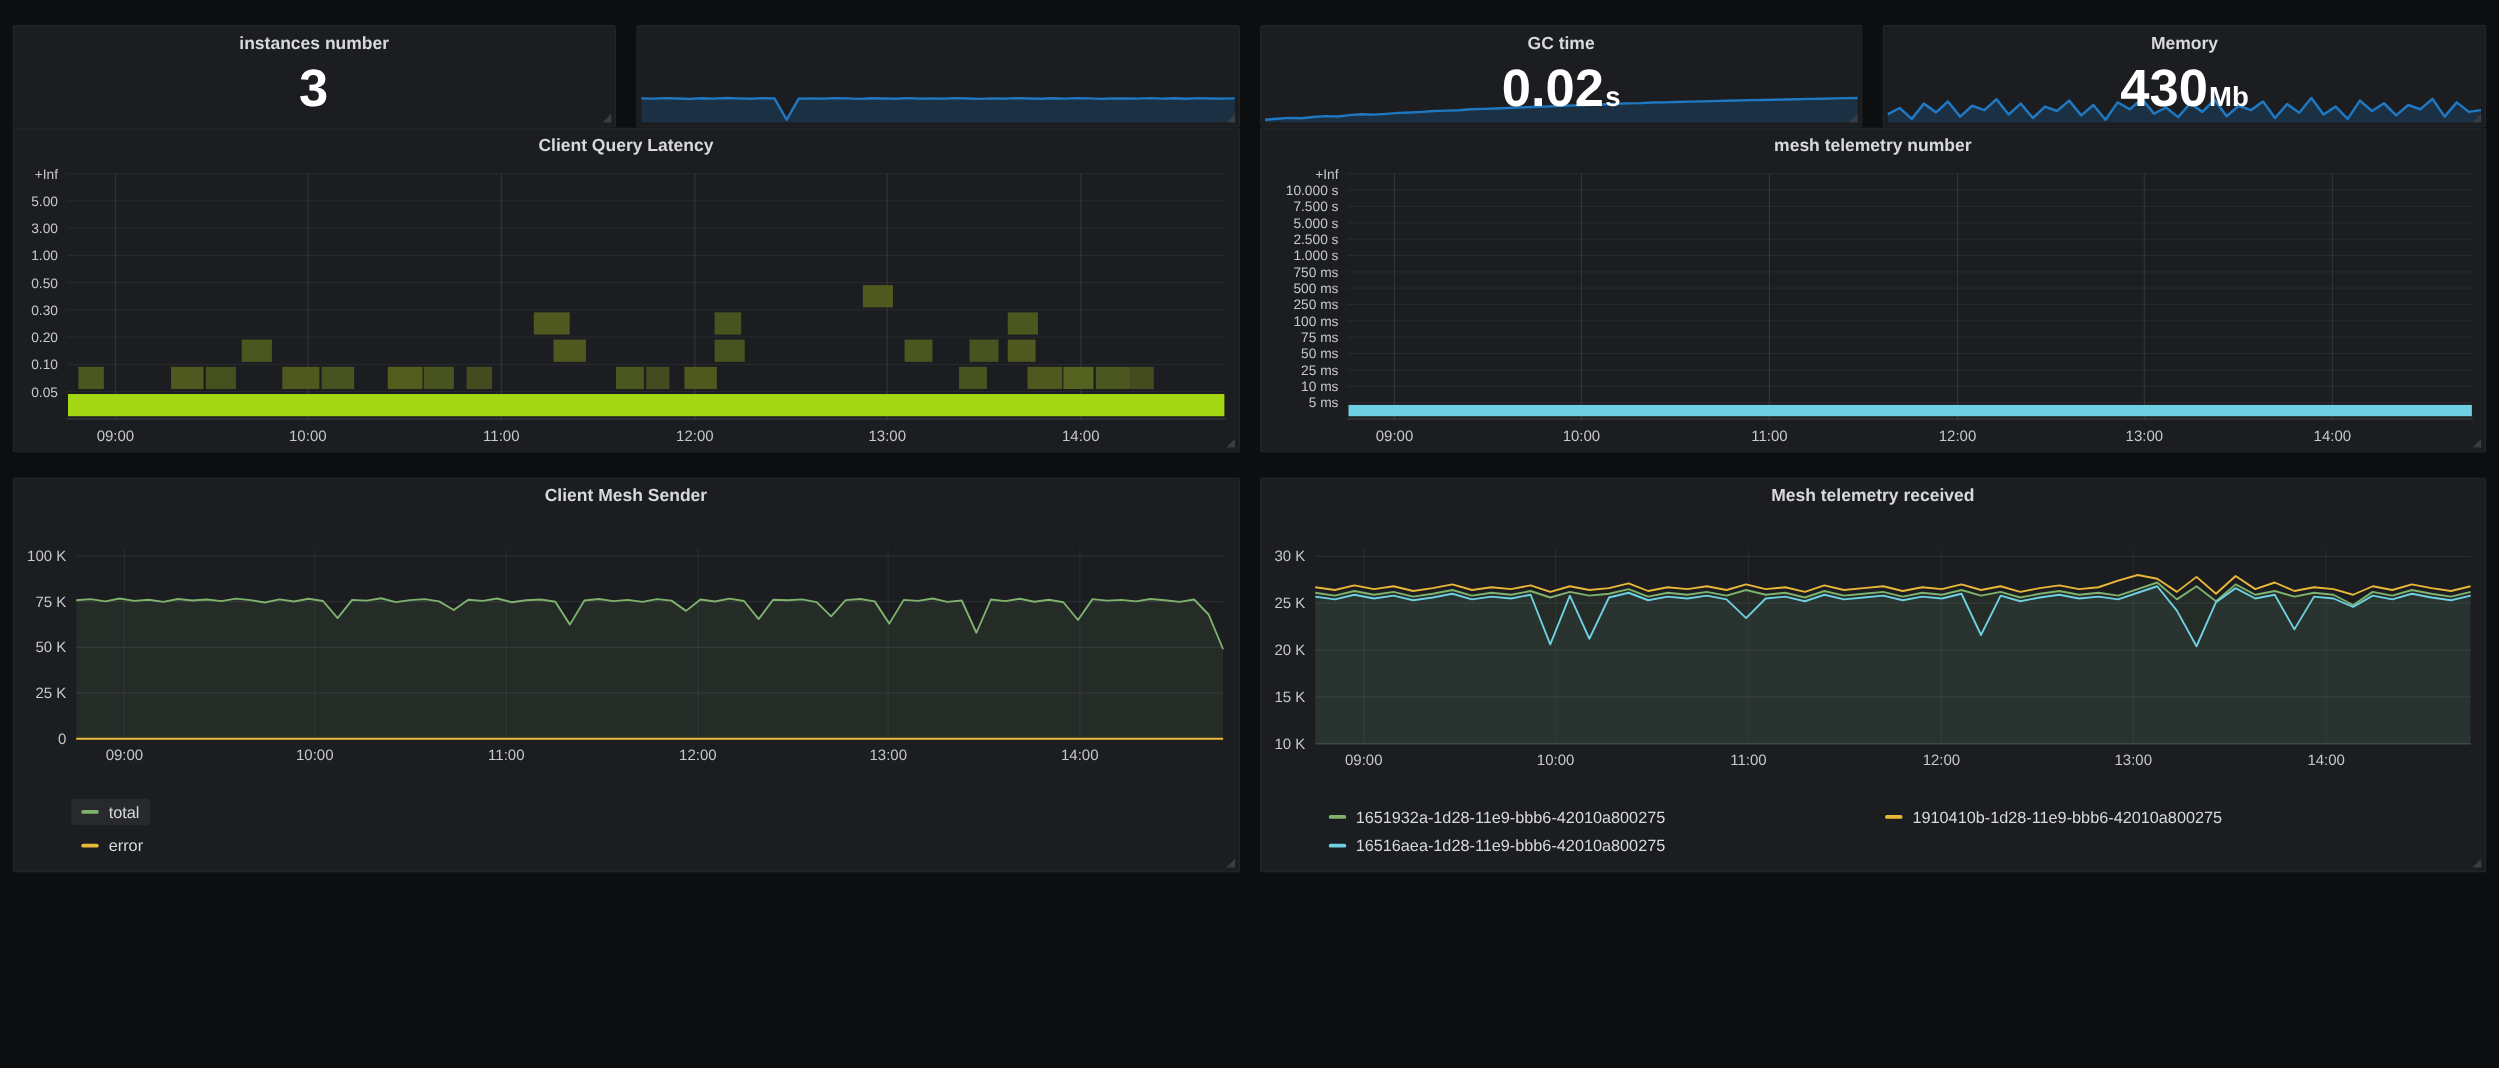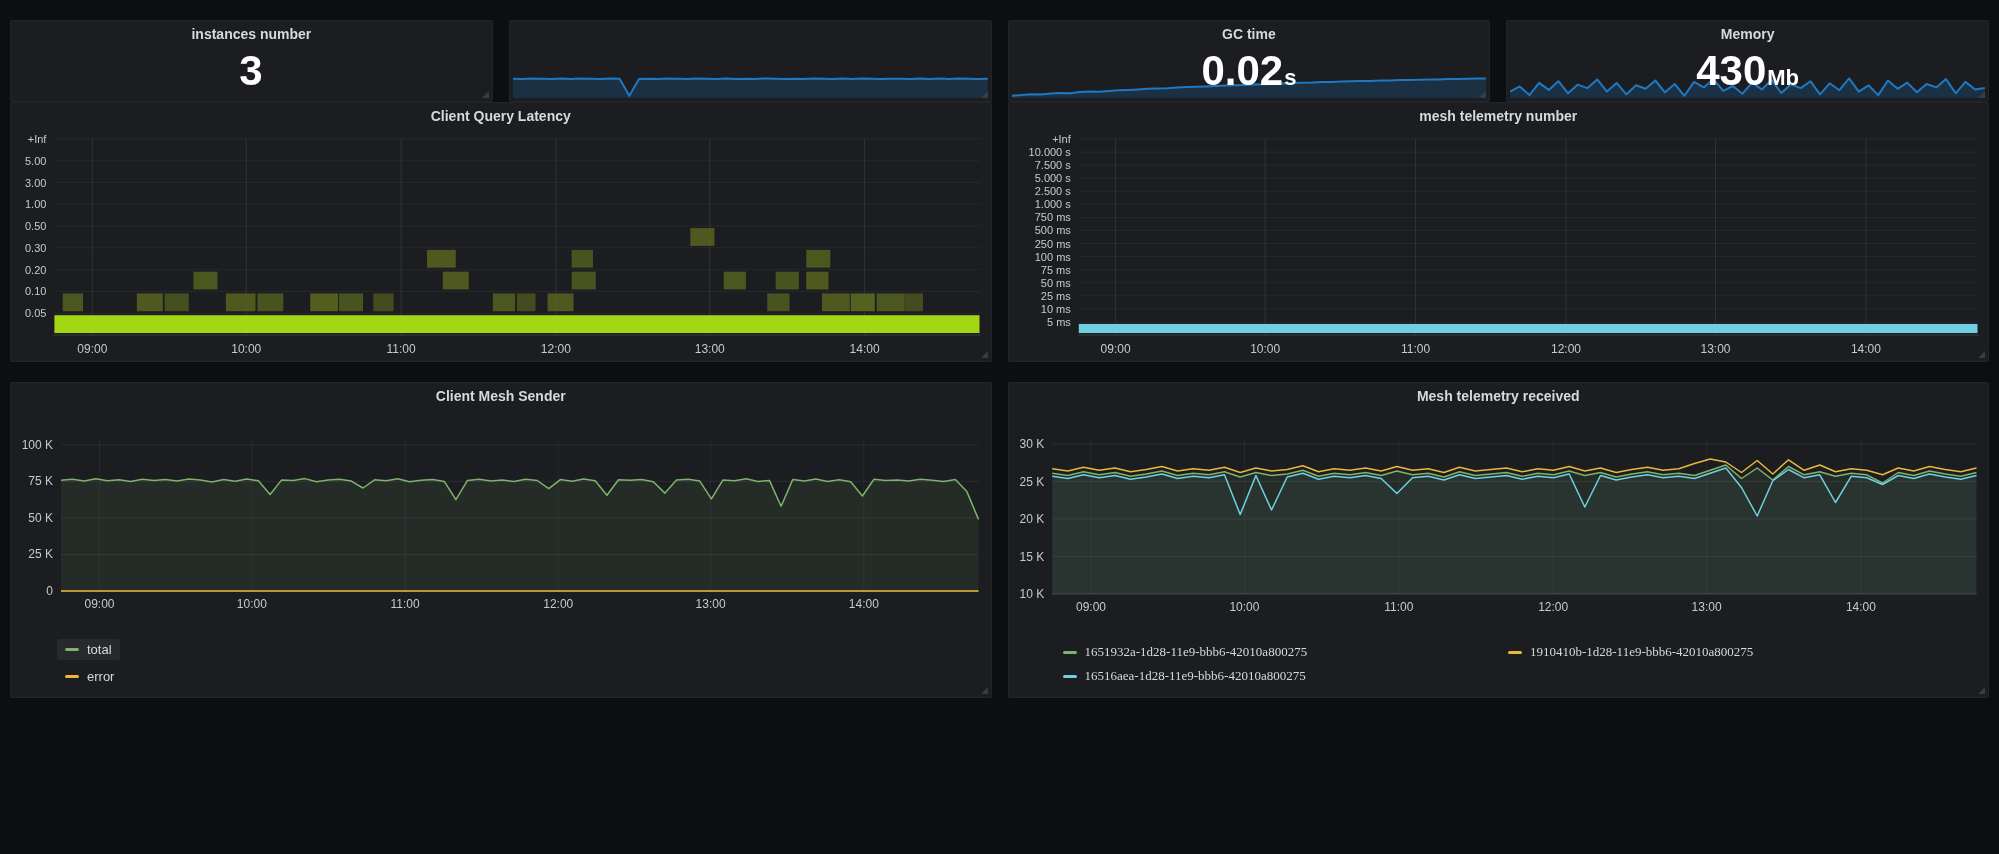--- a/index.html
+++ b/index.html
@@ -17,21 +17,21 @@
   .stat-unit{font-size:22px;font-weight:700;color:#ffffff;margin-left:1px;}
   svg.spark{position:absolute;left:3px;bottom:3px;width:calc(100% - 6px);height:28px;z-index:1;display:block;}
   
   .chart-panel{display:flex;flex-direction:column;}
   svg.chart{flex:1 1 auto;min-height:0;width:100%;display:block;}
   
   .legend{display:flex;padding:4px 12px 10px 46px;}
   .legend.stacked{flex-direction:column;gap:6px;}
   .legend.cols{flex-wrap:wrap;column-gap:24px;row-gap:2px;}
   .legend-item{display:flex;align-items:center;font-size:13px;color:#d8d9da;cursor:pointer;padding:3px 8px;width:fit-content;}
-  .legend.cols .legend-item{flex:0 0 44%;width:auto;font-family:Liberation Serif, serif;}
+  .legend.cols .legend-item{flex:0 0 44%;width:auto;}
   .legend-item.highlight{background:rgba(255,255,255,0.055);border-radius:2px;}
   .swatch{display:inline-block;width:14px;height:3px;border-radius:2px;margin-right:8px;flex:0 0 14px;}
   
   .resize{position:absolute;right:3px;bottom:3px;width:0;height:0;border-left:7px solid transparent;border-bottom:7px solid #393d43;cursor:nwse-resize;z-index:3;}
 </style>
 </head>
 <body>
 
 <div class="dashboard">
 

